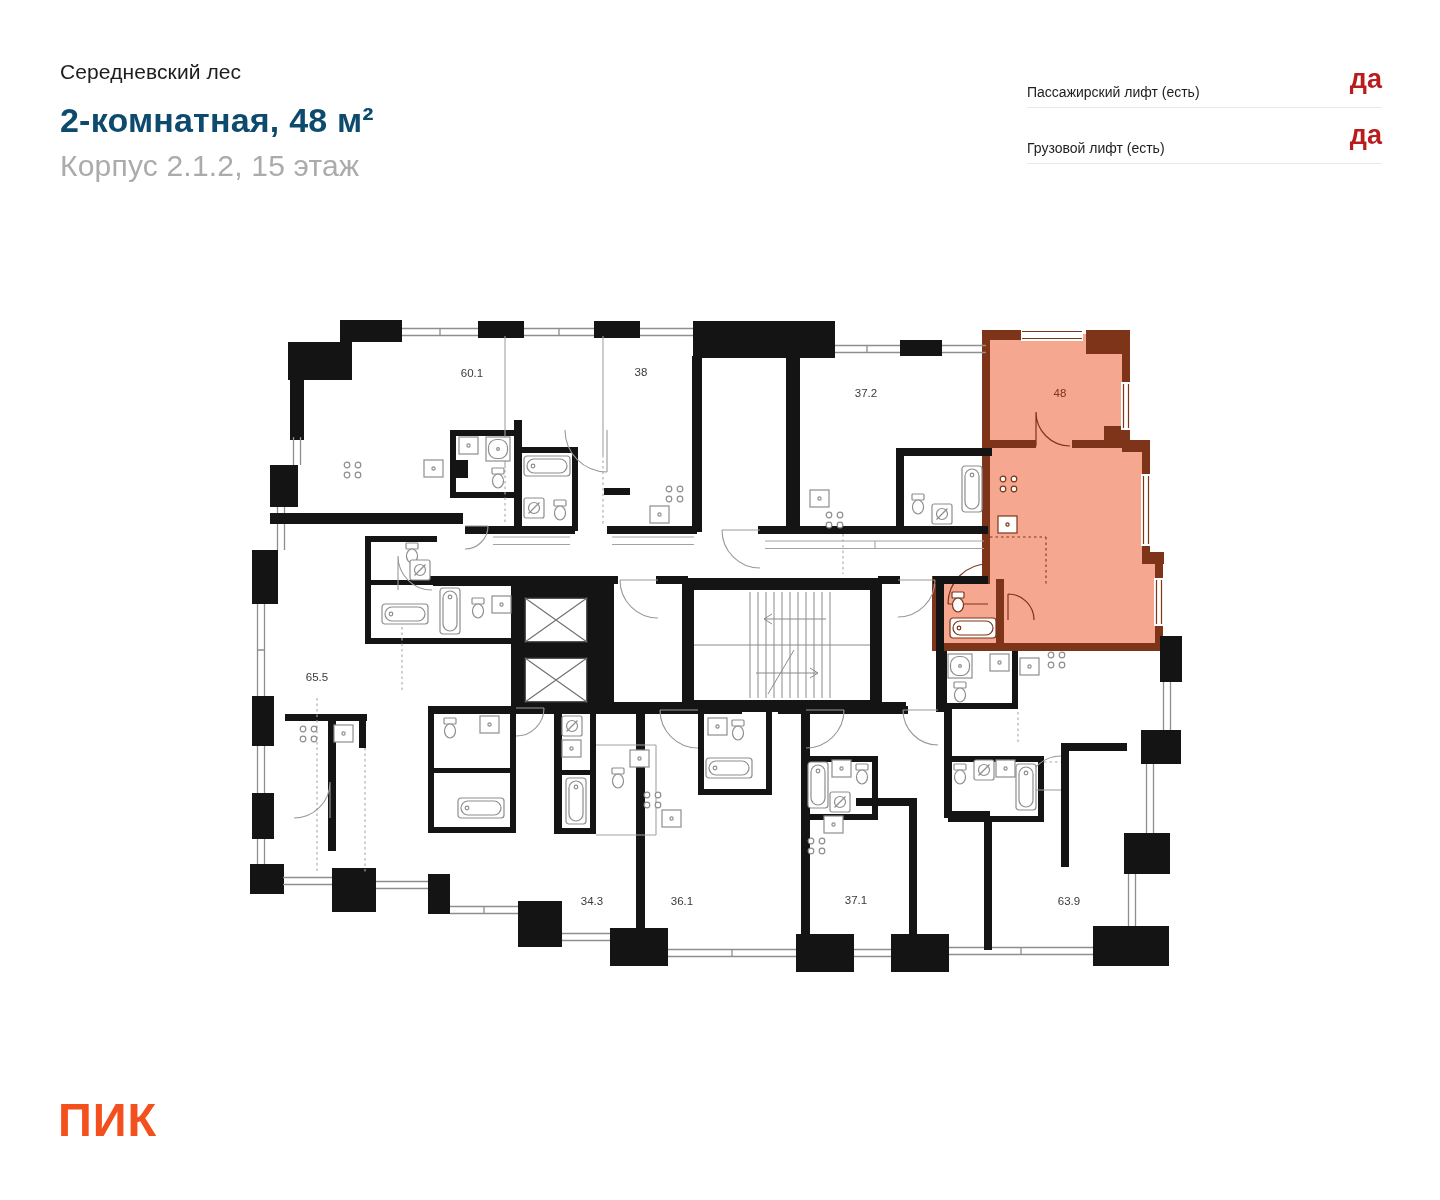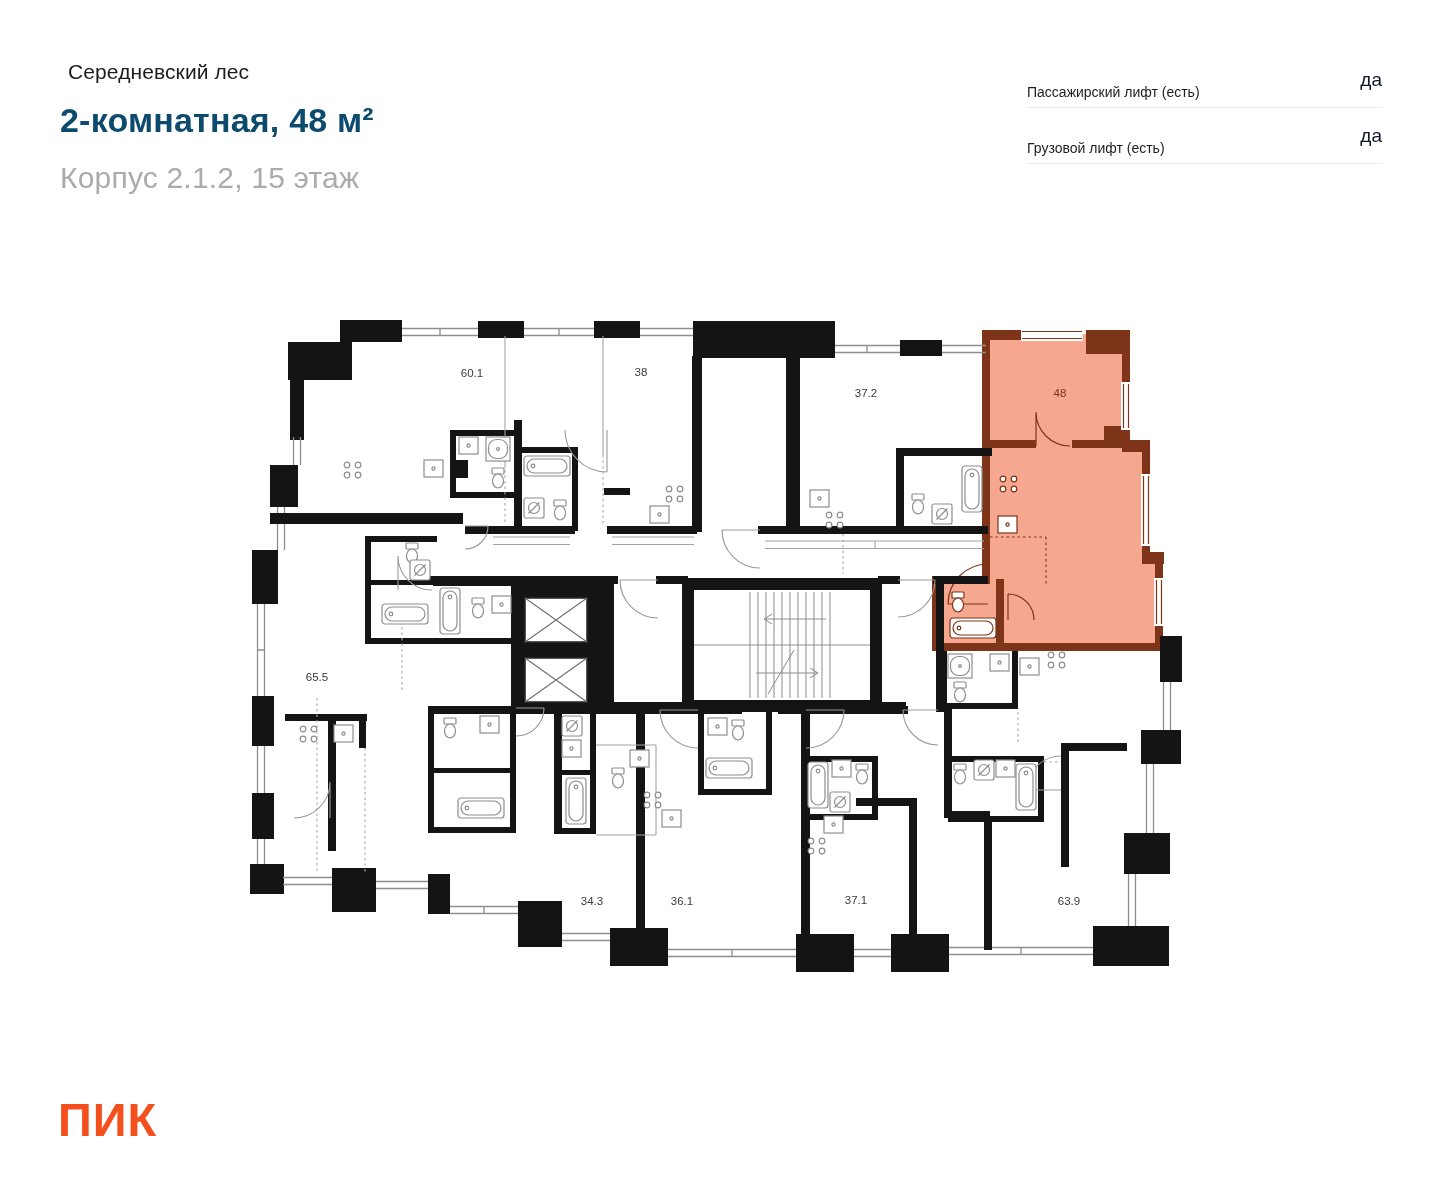--- a/index.html
+++ b/index.html
@@ -3,28 +3,28 @@
 <meta charset="utf-8">
 <style>
   html,body{margin:0;padding:0;}
   body{
     width:1440px;height:1200px;position:relative;background:#ffffff;
     font-family:"Liberation Sans","DejaVu Sans",sans-serif;
     -webkit-font-smoothing:antialiased;overflow:hidden;
   }
   
   .hdr{position:absolute;left:60px;top:60px;}
-  .hdr .project{font-size:21px;color:#1d1d1d;font-weight:500;letter-spacing:.1px;margin-left:8px;}
+  .hdr .project{font-size:21px;color:#1d1d1d;font-weight:500;letter-spacing:.1px;}
   .hdr .title{font-size:34px;color:#0c4a6e;font-weight:700;margin-top:17px;letter-spacing:.2px;}
-  .hdr .subtitle{font-size:30px;color:#ababab;font-weight:400;margin-top:21px;letter-spacing:.2px;}
+  .hdr .subtitle{font-size:30px;color:#ababab;font-weight:400;margin-top:9px;letter-spacing:.2px;}
   
   .lifts{position:absolute;left:1027px;top:52px;width:355px;}
   .lift-row{display:flex;justify-content:space-between;align-items:center;height:55px;border-bottom:1px solid #e9e9e9;}
   .lift-row .lbl{font-size:14px;color:#1d1d1d;font-weight:500;margin-top:25px;}
-  .lift-row .val{font-size:19px;color:#0f172a;font-weight:400;}
+  .lift-row .val{font-size:27px;color:#b91c1c;font-weight:700;}
   
   svg.plan{position:absolute;left:0;top:0;}
   .wall{fill:#141414;}
   .thin{stroke:#8e8e8e;stroke-width:1.3;fill:none;}
   .thin2{stroke:#a3a3a3;stroke-width:1.1;fill:none;}
   .arc{stroke:#9a9a9a;stroke-width:1.1;fill:none;}
   .dash{stroke:#a8a8a8;stroke-width:1.1;fill:none;stroke-dasharray:2.5 3;}
   .fx{color:#8e8e8e;}
   .fx use{stroke-width:1.2;}
   .salmon-fill{fill:var(--salmon,#F6A78F);}

